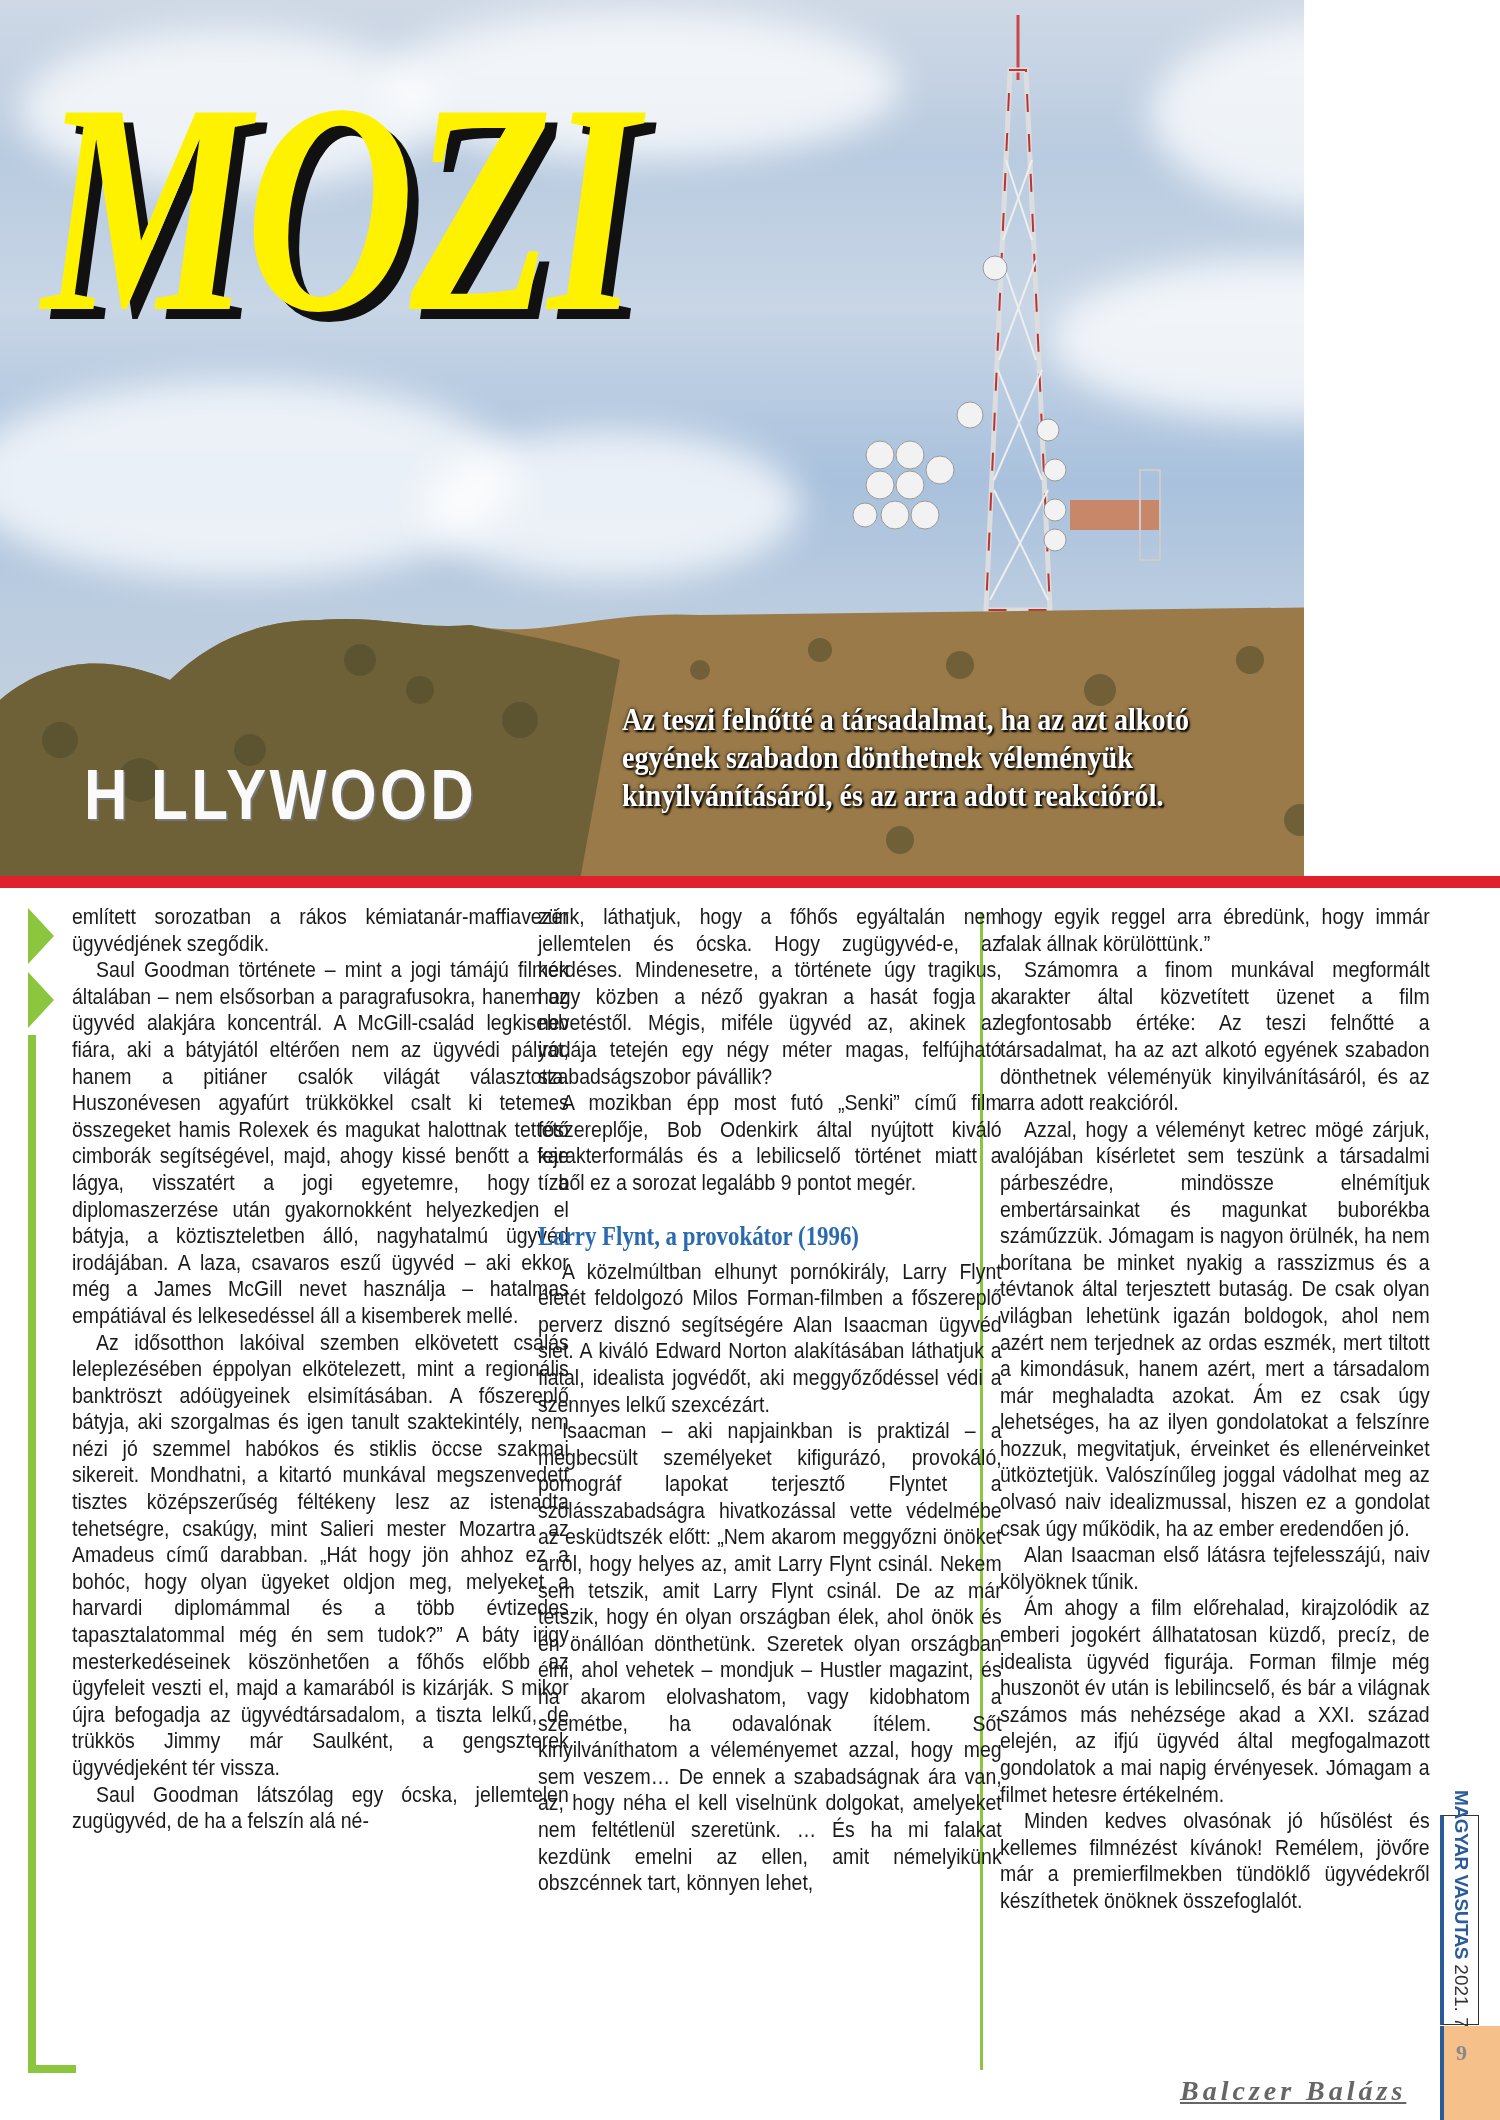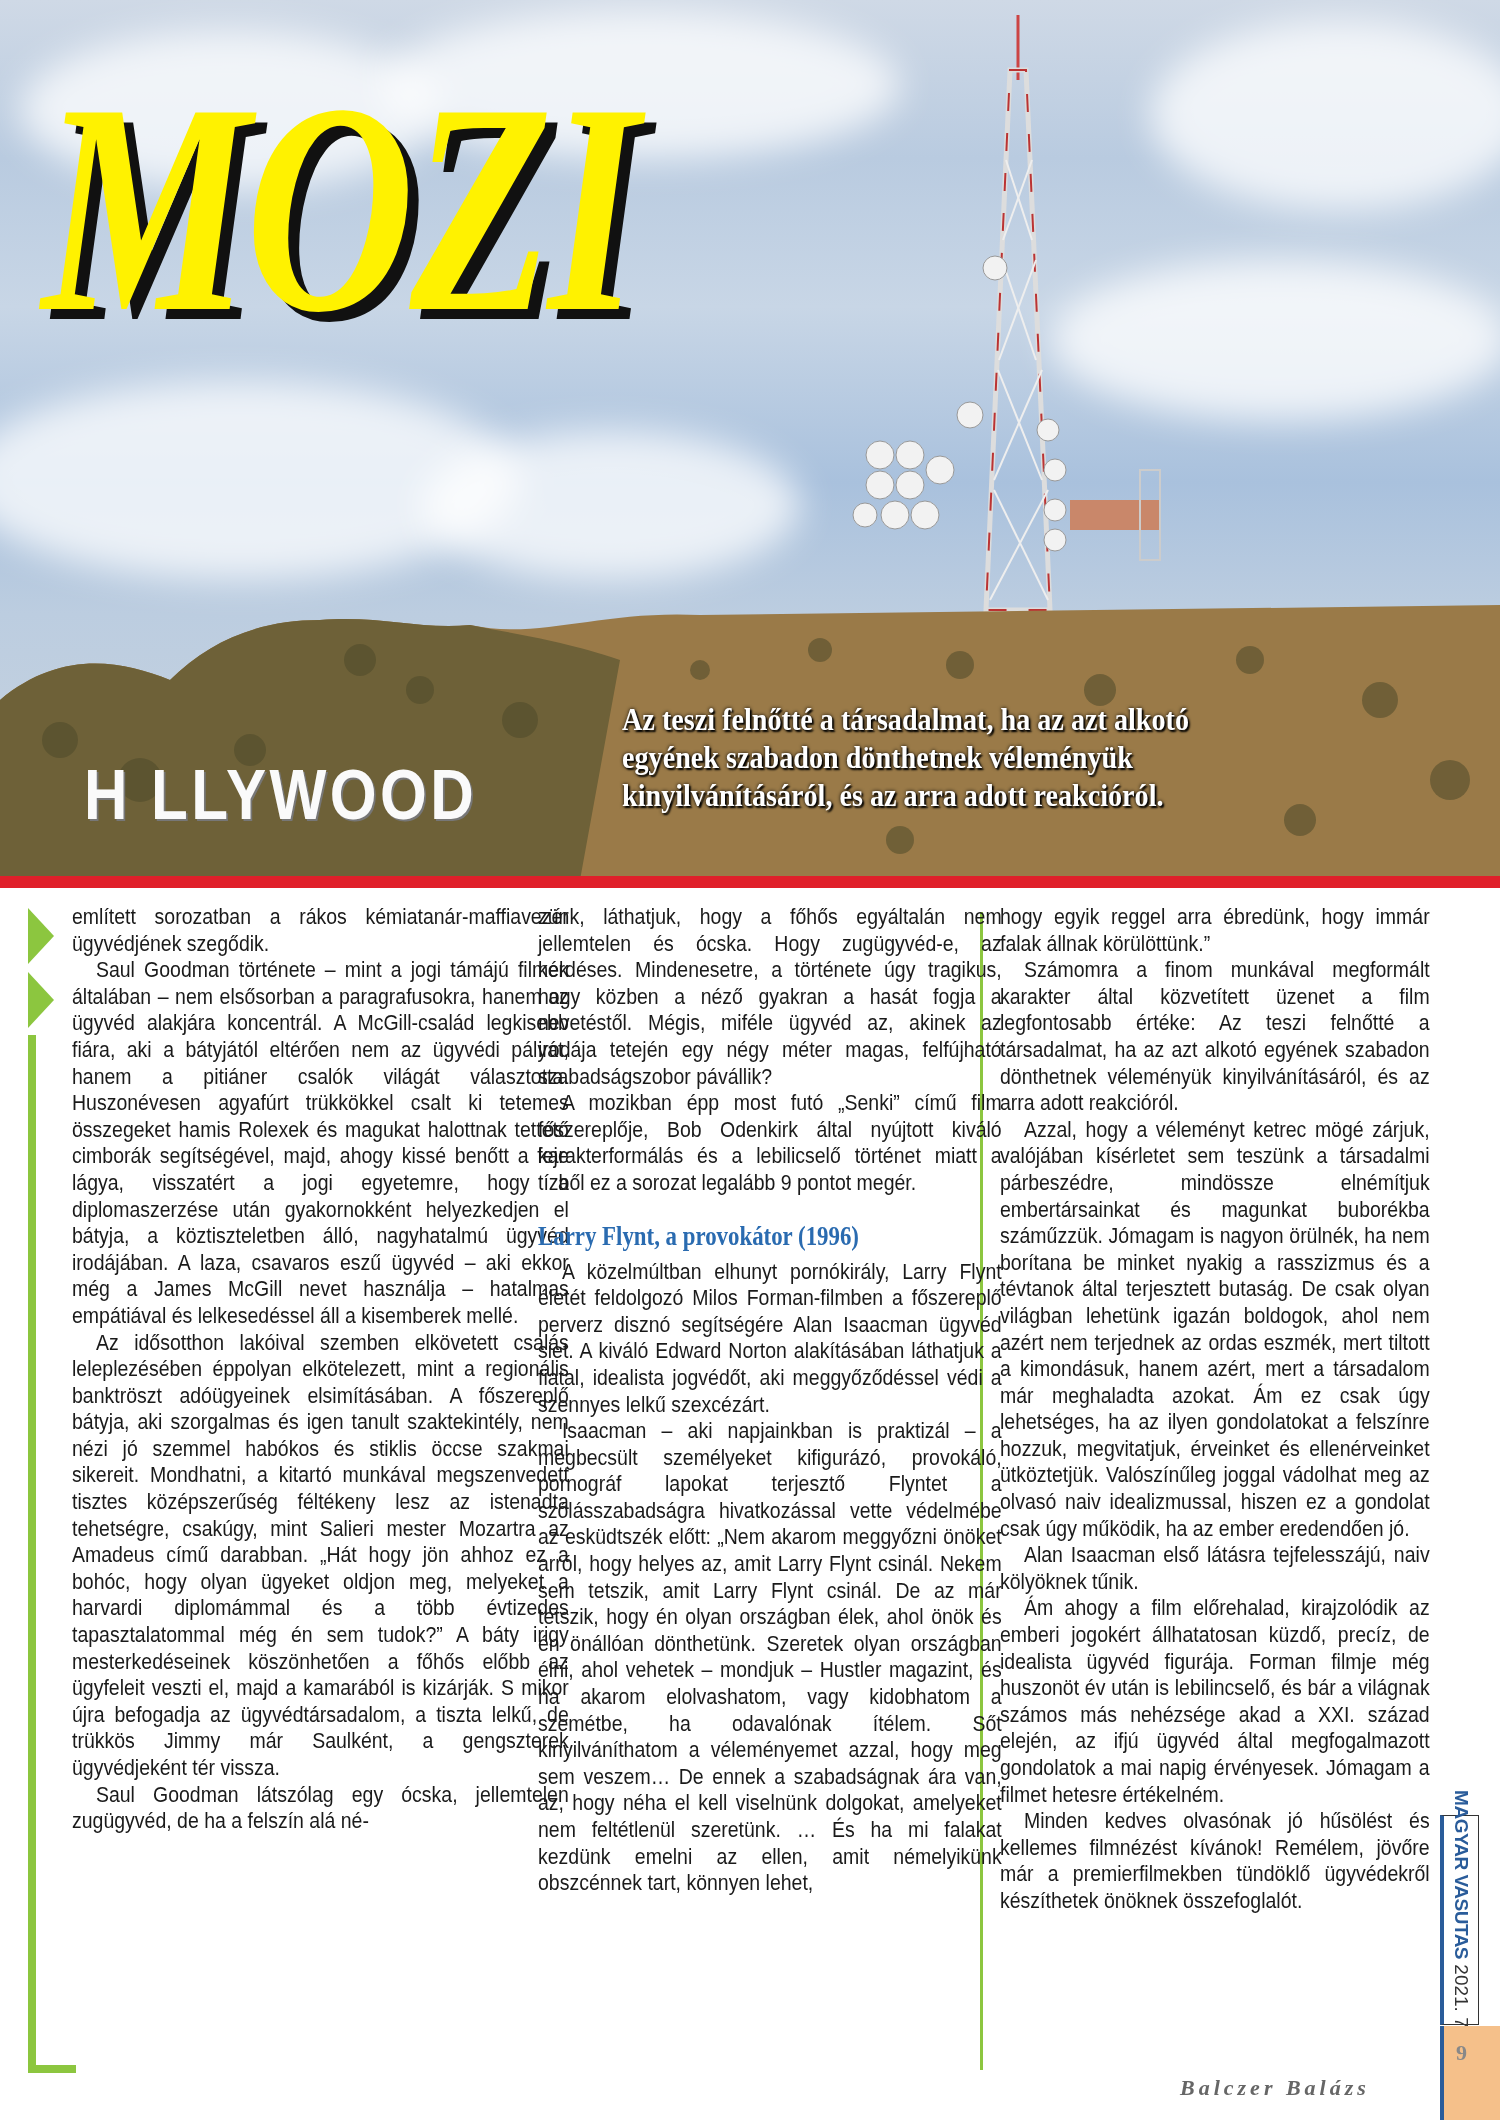--- a/index.html
+++ b/index.html
@@ -1,18 +1,18 @@
 <!DOCTYPE html>
 <html><head>
 <meta charset="utf-8">
 <style>
   html,body{margin:0;padding:0;background:#fff;}
   body{width:1500px;height:2120px;position:relative;overflow:hidden;font-family:"Liberation Sans",sans-serif;color:#1a1a1a;}
   
-  .hero{position:absolute;left:0;top:0;width:1500px;height:876px;overflow:hidden;
+  .hero{position:absolute;left:0;top:0;width:1304px;height:876px;overflow:hidden;
     background:linear-gradient(180deg,#cfd9e6 0%,#b9cbe0 18%,#c8d6e6 35%,#a9c1dd 55%,#bccde0 70%,#c9d4df 100%);}
   .cloud{position:absolute;border-radius:50%;background:rgba(255,255,255,.75);filter:blur(18px);}
   .hill{position:absolute;}
   .title{position:absolute;left:42px;top:58px;font-family:"Liberation Serif",serif;font-style:italic;font-weight:bold;
     font-size:300px;line-height:1;letter-spacing:-6px;color:#fff200;transform:scaleX(0.78);transform-origin:left top;
     text-shadow:14px 10px 0 #111;}
   .tower{position:absolute;}
   .hollywood{position:absolute;left:84px;top:755px;font-family:"Liberation Sans",sans-serif;font-weight:bold;
     font-size:70px;color:#fafafa;letter-spacing:4px;transform:scaleX(.86);transform-origin:left top;
     text-shadow:2px 2px 0 #777;}
@@ -24,21 +24,21 @@
   .gbar{position:absolute;background:#8cc63f;}
   
   .col{position:absolute;top:904px;font-size:21.2px;line-height:26.6px;text-align:justify;transform:scaleX(.92);transform-origin:left top;}
   .col p{margin:0;text-indent:26px;}
   .col p.cont{text-indent:0;}
   .c1{left:72px;width:540px;}
   .c2{left:538px;width:504px;}
   .c3{left:1000px;width:467px;}
   .subhead{font-family:"Liberation Serif",serif;font-weight:bold;font-size:27px;line-height:34px;color:#2a6bb0;margin:22px 0 6px 0;text-indent:0;transform:scaleX(.92);transform-origin:left top;}
   .author{position:absolute;left:1180px;top:2075px;font-family:"Liberation Serif",serif;font-style:italic;font-weight:bold;
-    font-size:22px;letter-spacing:4px;color:#666;}
+    font-size:28px;letter-spacing:4px;color:#666;text-decoration:underline;}
   .masthead{position:absolute;left:1440px;top:1815px;width:34px;height:208px;border:1.5px solid #333;border-left:4px solid #2a5c9a;background:#fff;}
   .masthead span{position:absolute;left:50%;top:50%;white-space:nowrap;transform:translate(-50%,-50%) rotate(90deg);font-size:19px;color:#333;}
   .masthead b{color:#2a5c9a;font-family:"Liberation Sans",sans-serif;letter-spacing:-.5px;}
   .pagebadge{position:absolute;left:1440px;top:2026px;width:60px;height:94px;background:#f5c08a;border-left:4px solid #2a5c9a;}
   .pagebadge span{position:absolute;left:12px;top:14px;font-family:"Liberation Serif",serif;font-weight:bold;font-size:22px;color:#888;}
 </style>
 </head>
 <body>
 
 <div class="hero">

